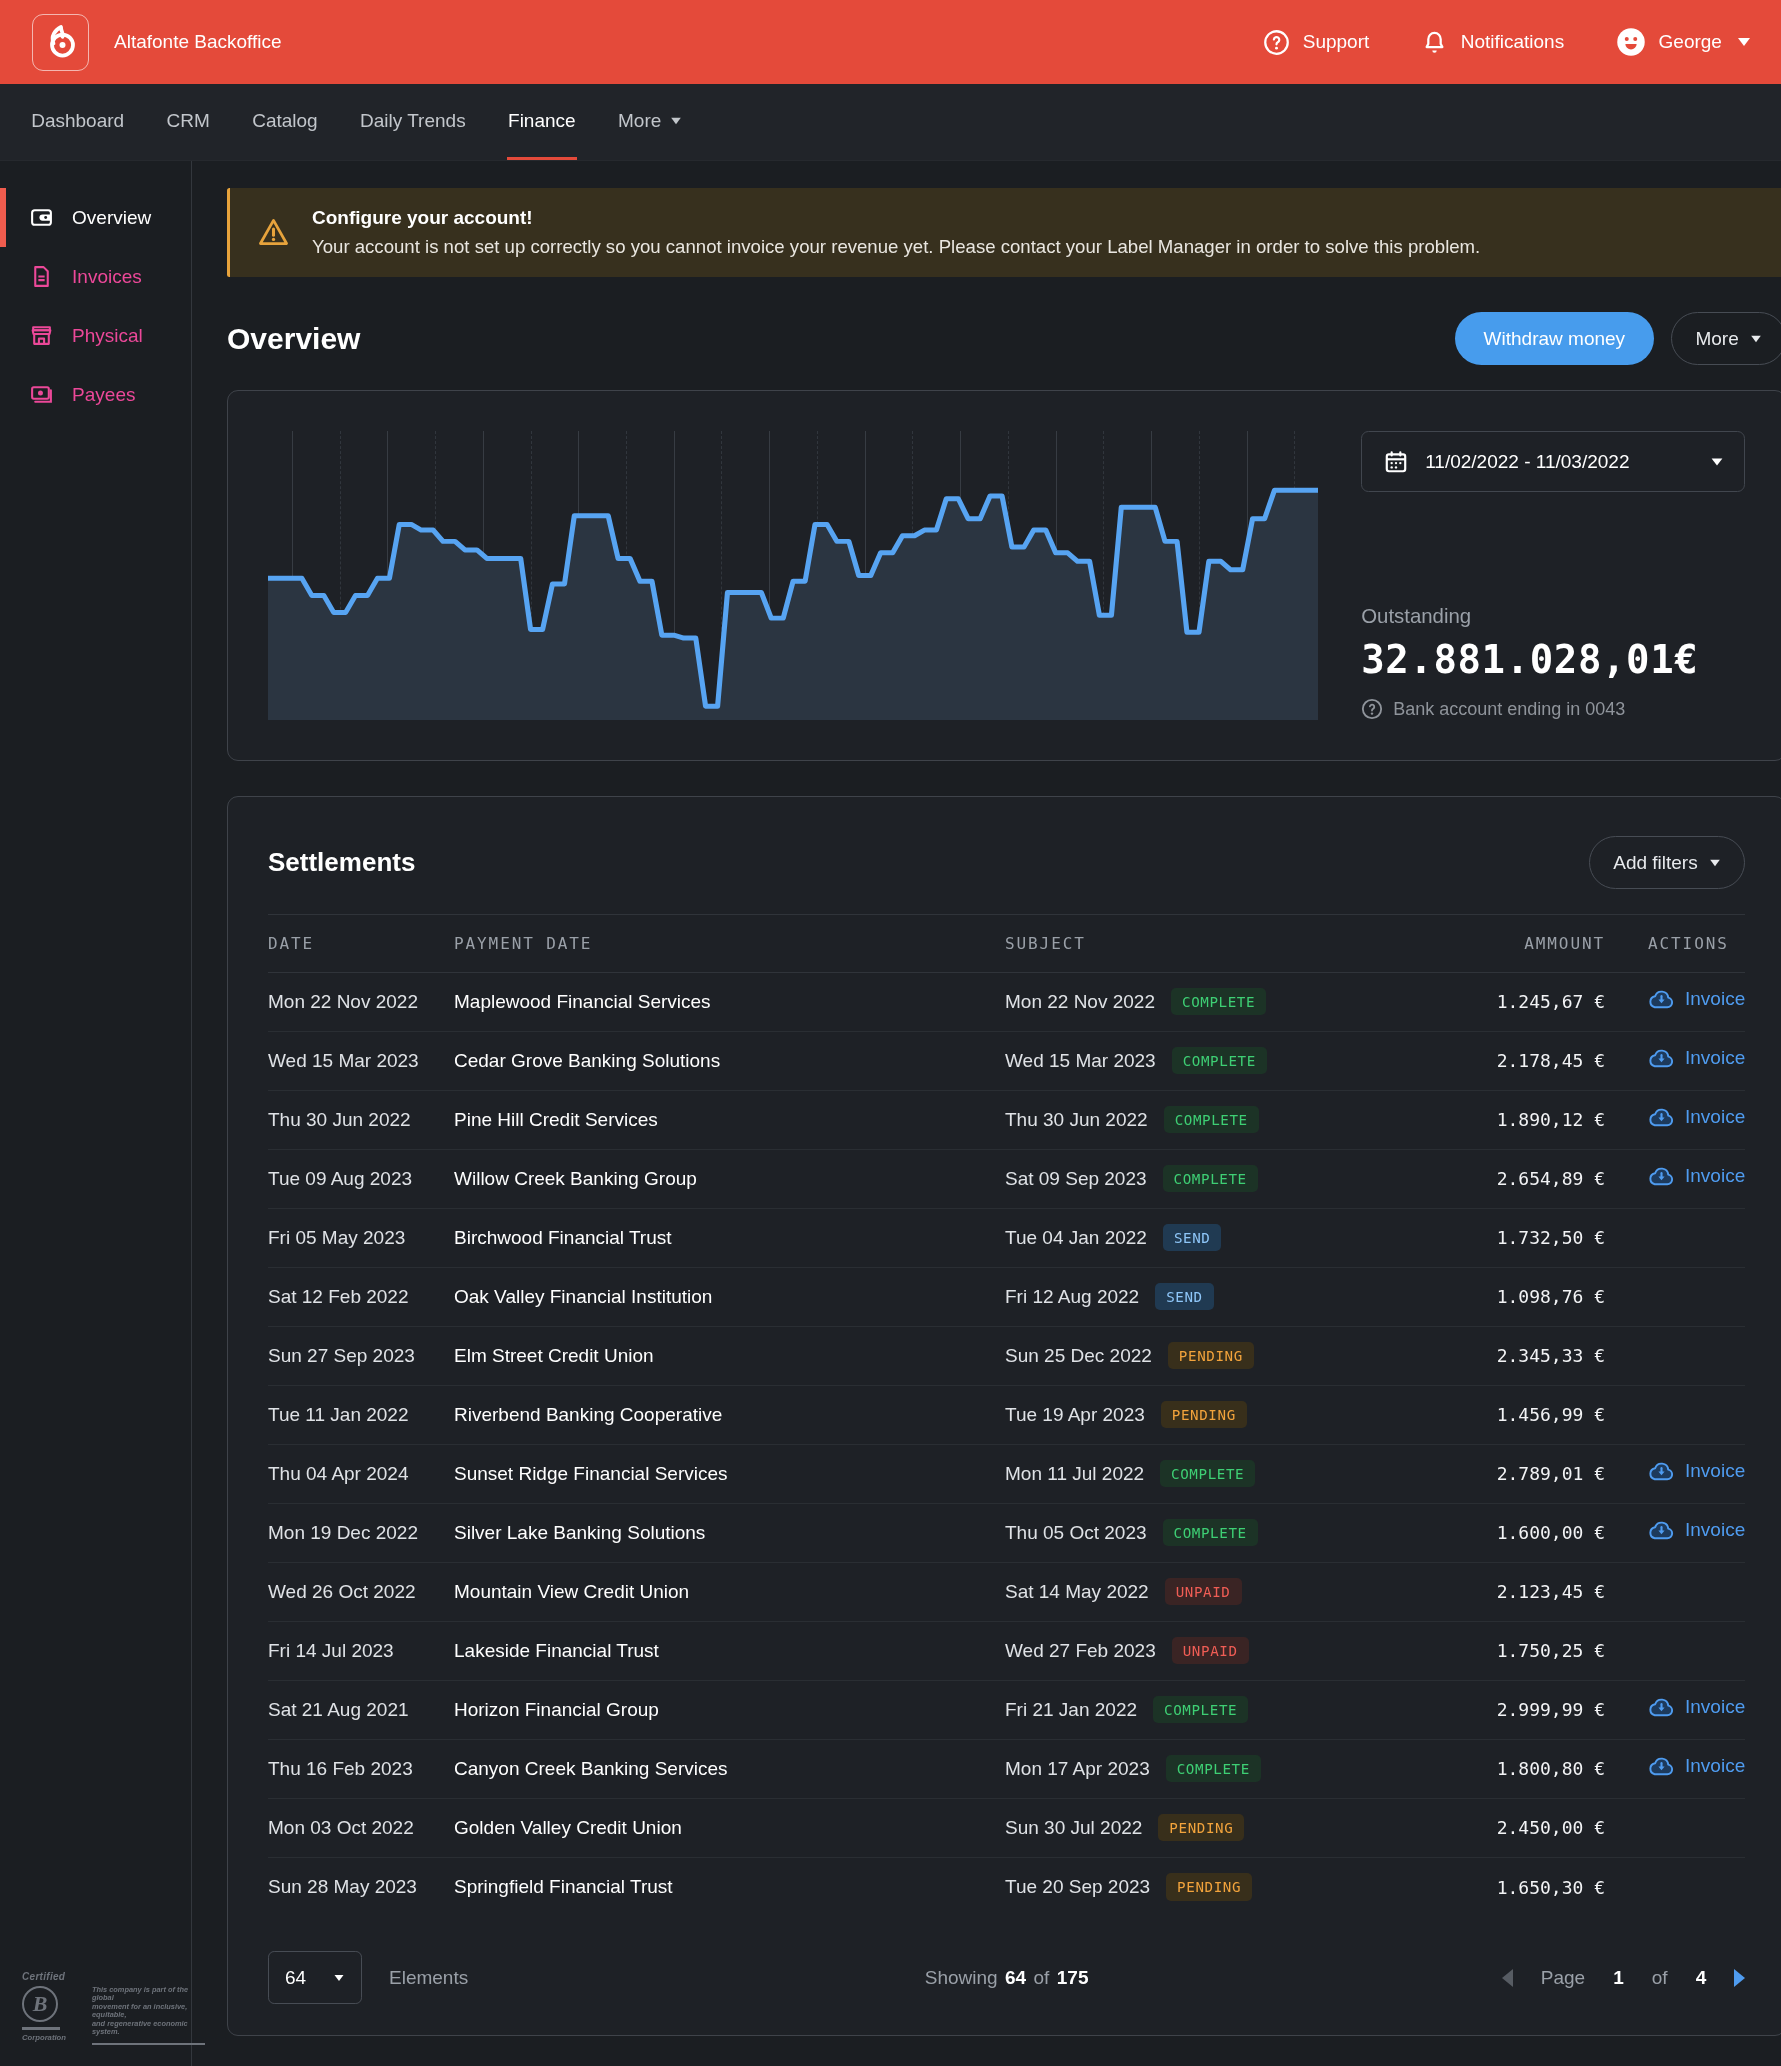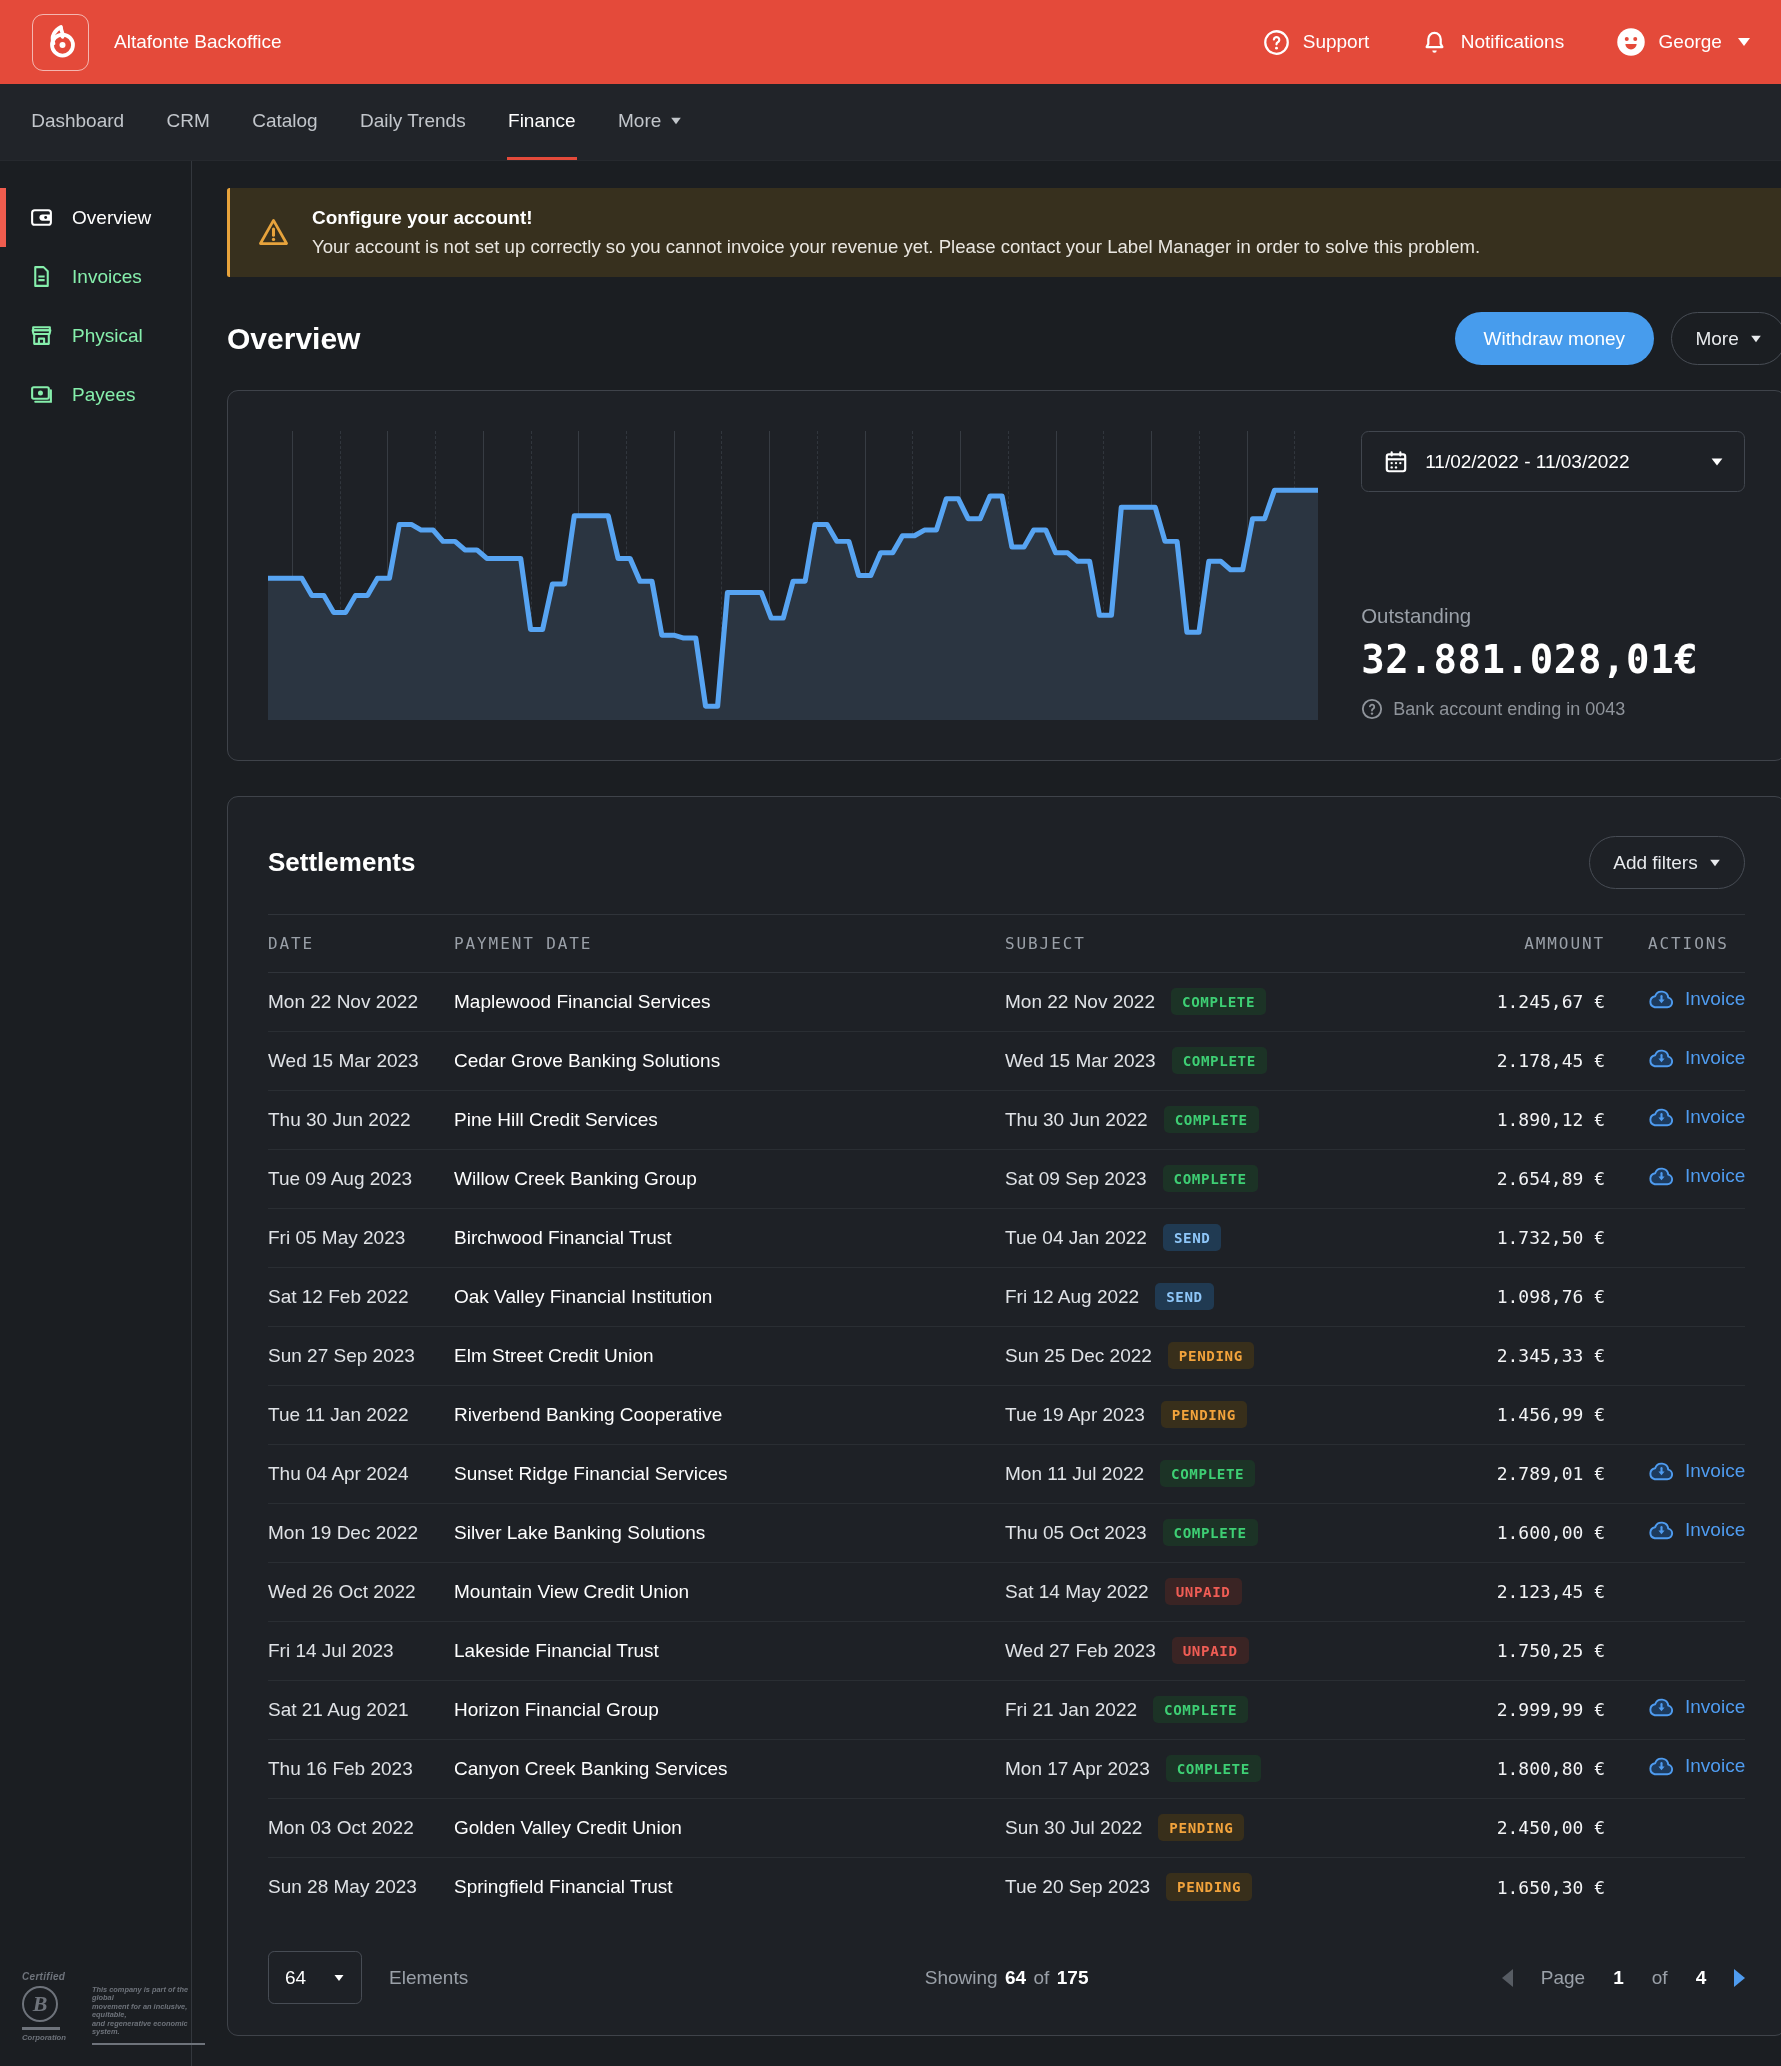--- a/index.html
+++ b/index.html
@@ -16,21 +16,21 @@
 
   
   .navbar { height:77px; background:#212429; display:flex; align-items:stretch; padding:0 30px; gap:40px; border-bottom:1.2px solid #26292e; }
   .nav-tab { display:flex; align-items:center; gap:8.7px; font-size:19px; color:#c2c6cb; border-bottom:3.7px solid transparent; padding:0 1.2px; cursor:pointer; }
   .nav-tab.active { color:#ffffff; border-bottom-color:#e44a3a; font-weight:500; }
   .nav-tab .caret-down { border-top-color:#c2c6cb; transform:scale(0.8); }
 
   
   .main { display:flex; height:1905px; }
   .sidebar { width:192px; border-right:1.2px solid #33373d; padding-top:27px; position:relative; flex:none; }
-  .side-item { height:59px; display:flex; align-items:center; gap:18.6px; padding-left:28.5px; color:#86efac; font-size:19px; cursor:pointer; position:relative; }
+  .side-item { height:59px; display:flex; align-items:center; gap:18.6px; padding-left:28.5px; color:#ec4899; font-size:19px; cursor:pointer; position:relative; }
   .side-item svg { width:25px; height:25px; flex:none; }
   .side-item.active { color:#ffffff; }
   .side-item.active::before { content:""; position:absolute; left:0; top:0; bottom:0; width:6.2px; background:#f05c4e; }
   .content { flex:1; padding:0 25px 0 35px; }
 
   
   .banner { margin-top:27px; background:#37301e; border-left:3.7px solid #e7a33c; border-radius:2.5px; min-height:89px; display:flex; align-items:center; gap:22px; padding:16px 27px; }
   .banner-title { font-size:19px; font-weight:700; color:#fff; margin-bottom:6.2px; }
   .banner-msg { font-size:18.6px; color:#e9e6e0; }
 
@@ -67,21 +67,21 @@
   .thead { border-bottom:1.2px solid #30343a; }
   .th { font-family:"DejaVu Sans Mono", monospace; font-size:16px; letter-spacing:1.9px; color:#9aa0a8; padding:18.6px 0; }
   .th.right, .td.right { text-align:right; }
   .trow { height:59px; border-bottom:1.2px solid #2a2e33; font-size:19px; }
   .trow:last-child { border-bottom:none; }
   .td.date { color:#dfe2e6; }
   .td.subject { color:#ffffff; font-weight:500; }
   .td.payment { display:flex; align-items:center; gap:16px; color:#dfe2e6; }
   .td.amount { font-family:"DejaVu Sans Mono", monospace; font-size:18px; color:#f2f3f5; }
   .td.actions { padding-left:43px; }
-  .badge { font-family:"DejaVu Sans Mono", monospace; font-size:14.2px; letter-spacing:0.6px; padding:5.6px 11px; border-radius:5px; font-weight:700; }
+  .badge { font-family:"DejaVu Sans Mono", monospace; font-size:14.2px; letter-spacing:0.6px; padding:5.6px 11px; border-radius:5px; font-weight:400; }
   .badge-complete { color:#3ecf74; background:#1c3326; }
   .badge-send { color:#8ec6f8; background:#203a52; }
   .badge-pending { color:#f2a33c; background:#382f1b; }
   .badge-unpaid { color:#f05d55; background:#3a2424; }
   .invoice-link { display:inline-flex; align-items:center; gap:10px; color:#4f9cf0; font-size:19px; cursor:pointer; }
 
   .sett-footer { margin-top:18.6px; display:grid; grid-template-columns:1fr auto 1fr; align-items:center; padding:16px 0 8.7px; }
   .footer-left { display:flex; align-items:center; gap:27px; }
   .page-size { width:94px; height:53px; border:1.2px solid #474c54; border-radius:6.2px; display:flex; align-items:center; justify-content:space-between; padding:0 16px; font-size:19px; color:#fff; cursor:pointer; }
   .page-size .caret-down { transform:scale(0.75); }

